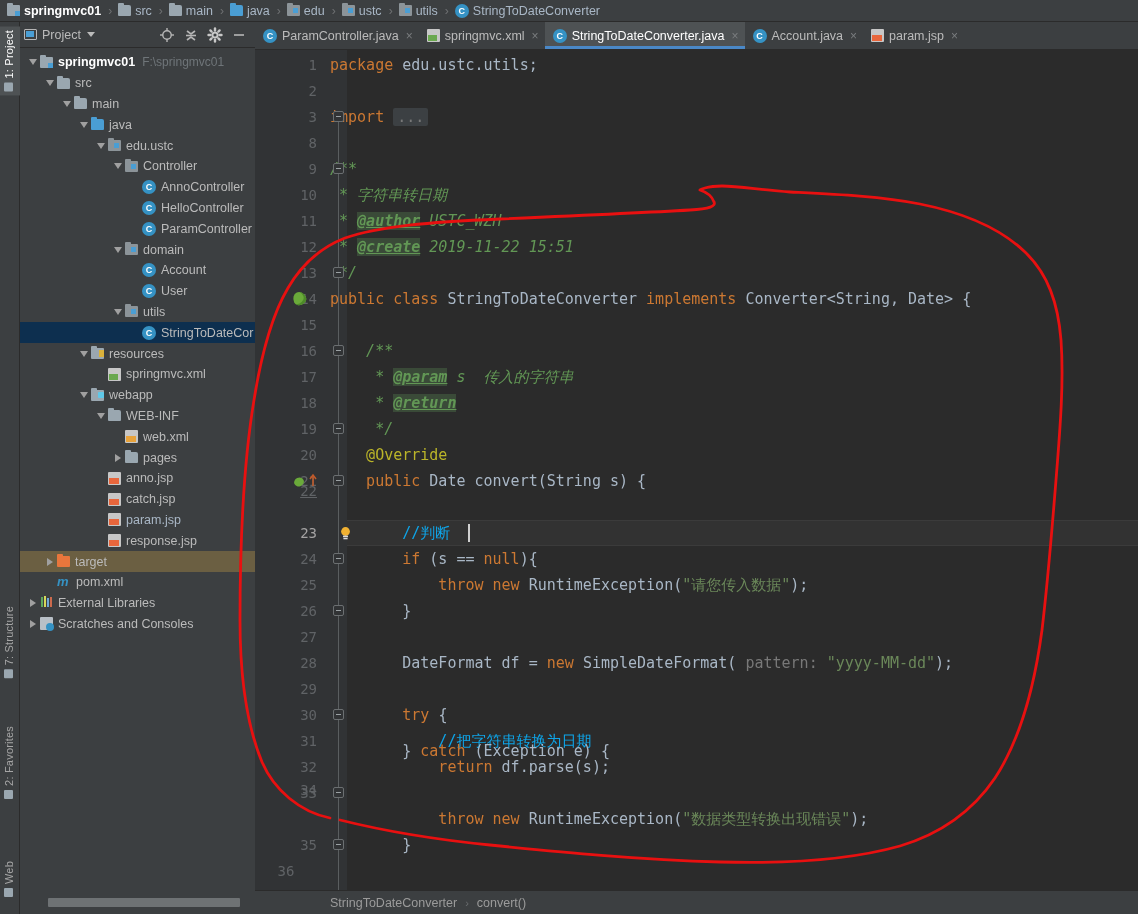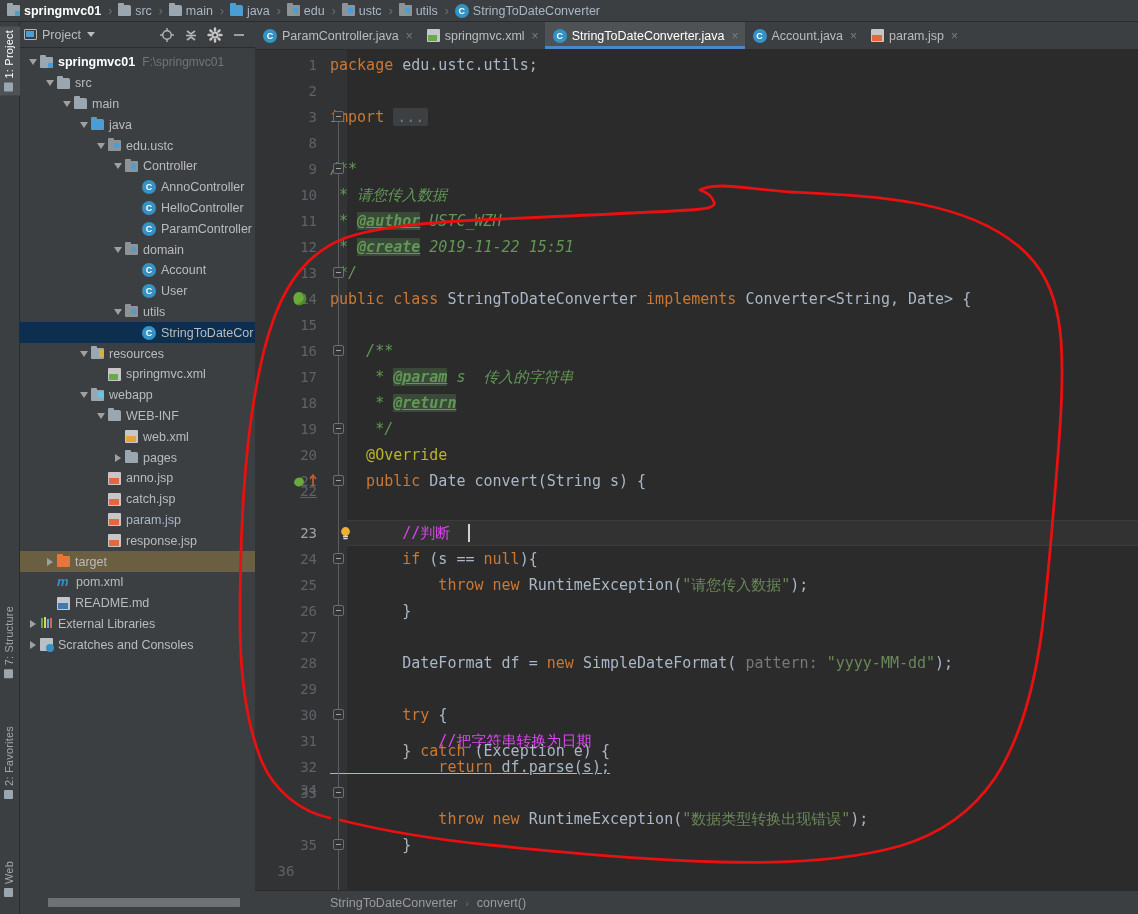--- a/index.html
+++ b/index.html
@@ -157,21 +157,21 @@
     position:absolute; left:75px; height:26px; line-height:26px;
     font-family:"DejaVu Sans Mono", monospace; font-size:15px; color:#a9b7c6;
     white-space:pre;
   }
   #curline{
     position:absolute; left:0; width:883px; height:26px; background:#323232;
     border-top:1px solid #3b3b3b; border-bottom:1px solid #3b3b3b;
   }
   .k{ color:#cc7832; }          
   .s{ color:#6a8759; }          
-  .c{ color:#d946ef; }          
+  .c{ color:#0ea5e9; }          
   .d{ color:#629755; font-style:italic; }   
   .dt{ color:#629755; font-style:italic; text-decoration:underline; background:#3a4a38;font-weight:bold;} 
   .an{ color:#bbb529; }         
   .ty{ color:#a9b7c6; }
   .hint{ color:#787878; }
 
   
   .fold{
     position:absolute; left:78px; width:11px; height:11px;
     border:1px solid #6b6f71; border-radius:2px; background:#313335;
@@ -502,27 +502,20 @@
         </span>
         <span class="tlbl">target</span>
       </div>
       <div class="trow" style="padding-left: 23px;">
         <span class="tw"></span>
         <span class="ticon">
           <span class="ic ic-m">m</span>
         </span>
         <span class="tlbl">pom.xml</span>
       </div>
-      <div class="trow" style="padding-left: 23px;">
-        <span class="tw"></span>
-        <span class="ticon">
-          <span class="ic ic-md"></span>
-        </span>
-        <span class="tlbl">README.md</span>
-      </div>
       <div class="trow" style="padding-left: 6px;">
         <span class="tw">
           <span class="arrow-r"></span>
         </span>
         <span class="ticon">
           <span class="ic"><svg width="13" height="13" viewBox="0 0 13 13">
               <rect x="1" y="2" width="2" height="10" fill="#5da85d"></rect>
               <rect x="4" y="1" width="2" height="11" fill="#d7d75a"></rect>
               <rect x="7" y="3" width="2" height="9" fill="#6fa8d7"></rect>
               <rect x="10" y="2" width="2" height="10" fill="#cc6a4d"></rect>
@@ -620,21 +613,21 @@
       <div class="ln" style="top: 808px; text-align: center;">36</div>
       <div class="ln" style="top: 834px;">37</div>
     </div>
   <div id="foldcol"></div>
   <div id="codearea">
       <div class="cl" style="top: 2px;"><span class="k">package </span><span class="ty">edu.ustc.utils;</span></div>
       <div class="cl" style="top: 28px;"></div>
       <div class="cl" style="top: 54px;"><span class="k">import </span><span class="hint fold-placeholder" style="background: rgb(60, 64, 67); padding: 0px 4px; border-radius: 2px;">...</span></div>
       <div class="cl" style="top: 80px;"></div>
       <div class="cl" style="top: 106px;"><span class="d">/**</span></div>
-      <div class="cl" style="top: 132px;"><span class="d"> * </span><span class="d">请您传入数据</span></div>
+      <div class="cl" style="top: 132px;"><span class="d"> * </span><span class="d">字符串转日期</span></div>
       <div class="cl" style="top: 158px;"><span class="d"> * </span><span class="dt">@author</span><span class="d"> USTC_WZH</span></div>
       <div class="cl" style="top: 184px;"><span class="d"> * </span><span class="dt">@create</span><span class="d"> 2019-11-22 15:51</span></div>
       <div class="cl" style="top: 210px;"><span class="d"> */</span></div>
       <div class="cl" style="top: 236px;"><span class="k">public </span><span class="k">class </span><span class="ty">StringToDateConverter </span><span class="k">implements </span><span class="ty">Converter&lt;String, Date&gt; {</span></div>
       <div class="cl" style="top: 262px;"></div>
       <div class="cl" style="top: 288px;"><span class="d">    /**</span></div>
       <div class="cl" style="top: 314px;"><span class="d">     * </span><span class="dt">@param</span><span class="d"> s  </span><span class="d">传入的字符串</span></div>
       <div class="cl" style="top: 340px;"><span class="d">     * </span><span class="dt">@return</span></div>
       <div class="cl" style="top: 366px;"><span class="d">     */</span></div>
       <div class="cl" style="top: 392px;"><span class="an">    @Override</span></div>
@@ -642,21 +635,21 @@
       <div class="cl" style="top: 444px;"></div>
       <div class="cl" style="top: 470px;"><span class="c">        //判断</span></div>
       <div class="cl" style="top: 496px;"><span class="k">        if </span><span class="ty">(s == </span><span class="k">null</span><span class="ty">){</span></div>
       <div class="cl" style="top: 522px;"><span class="k">            throw new </span><span class="ty">RuntimeException(</span><span class="s">"请您传入数据"</span><span class="ty">);</span></div>
       <div class="cl" style="top: 548px;"><span class="ty">        }</span></div>
       <div class="cl" style="top: 574px;"></div>
       <div class="cl" style="top: 600px;"><span class="ty">        DateFormat df = </span><span class="k">new </span><span class="ty">SimpleDateFormat( </span><span class="hint">pattern:</span><span class="ty"> </span><span class="s">"yyyy-MM-dd"</span><span class="ty">);</span></div>
       <div class="cl" style="top: 626px;"></div>
       <div class="cl" style="top: 652px;"><span class="k">        try </span><span class="ty">{</span></div>
       <div class="cl" style="top: 678px;"><span class="c">            //把字符串转换为日期</span></div>
-      <div class="cl" style="top: 704px; text-decoration: underline;"><span class="k">            return </span><span class="ty">df.parse(s);</span></div>
+      <div class="cl" style="top: 704px;"><span class="k">            return </span><span class="ty">df.parse(s);</span></div>
       <div class="cl" style="top: 688px;"><span class="ty">        } </span><span class="k">catch </span><span class="ty">(Exception e) {</span></div>
       <div class="cl" style="top: 756px;"><span class="k">            throw new </span><span class="ty">RuntimeException(</span><span class="s">"数据类型转换出现错误"</span><span class="ty">);</span></div>
       <div class="cl" style="top: 782px;"><span class="ty">        }</span></div>
       <div class="cl" style="top: 808px;"></div>
       <div class="cl" style="top: 834px;"><span class="ty">    }</span></div>
       <div class="cl" style="top: 886px;"></div>
       <div id="caret" style="left: 213px; top: 474px;"></div>
     </div>
 <div class="foldline" style="top: 64px; height: 806px;"></div>
     <div class="fold" style="top: 61px;"></div>

